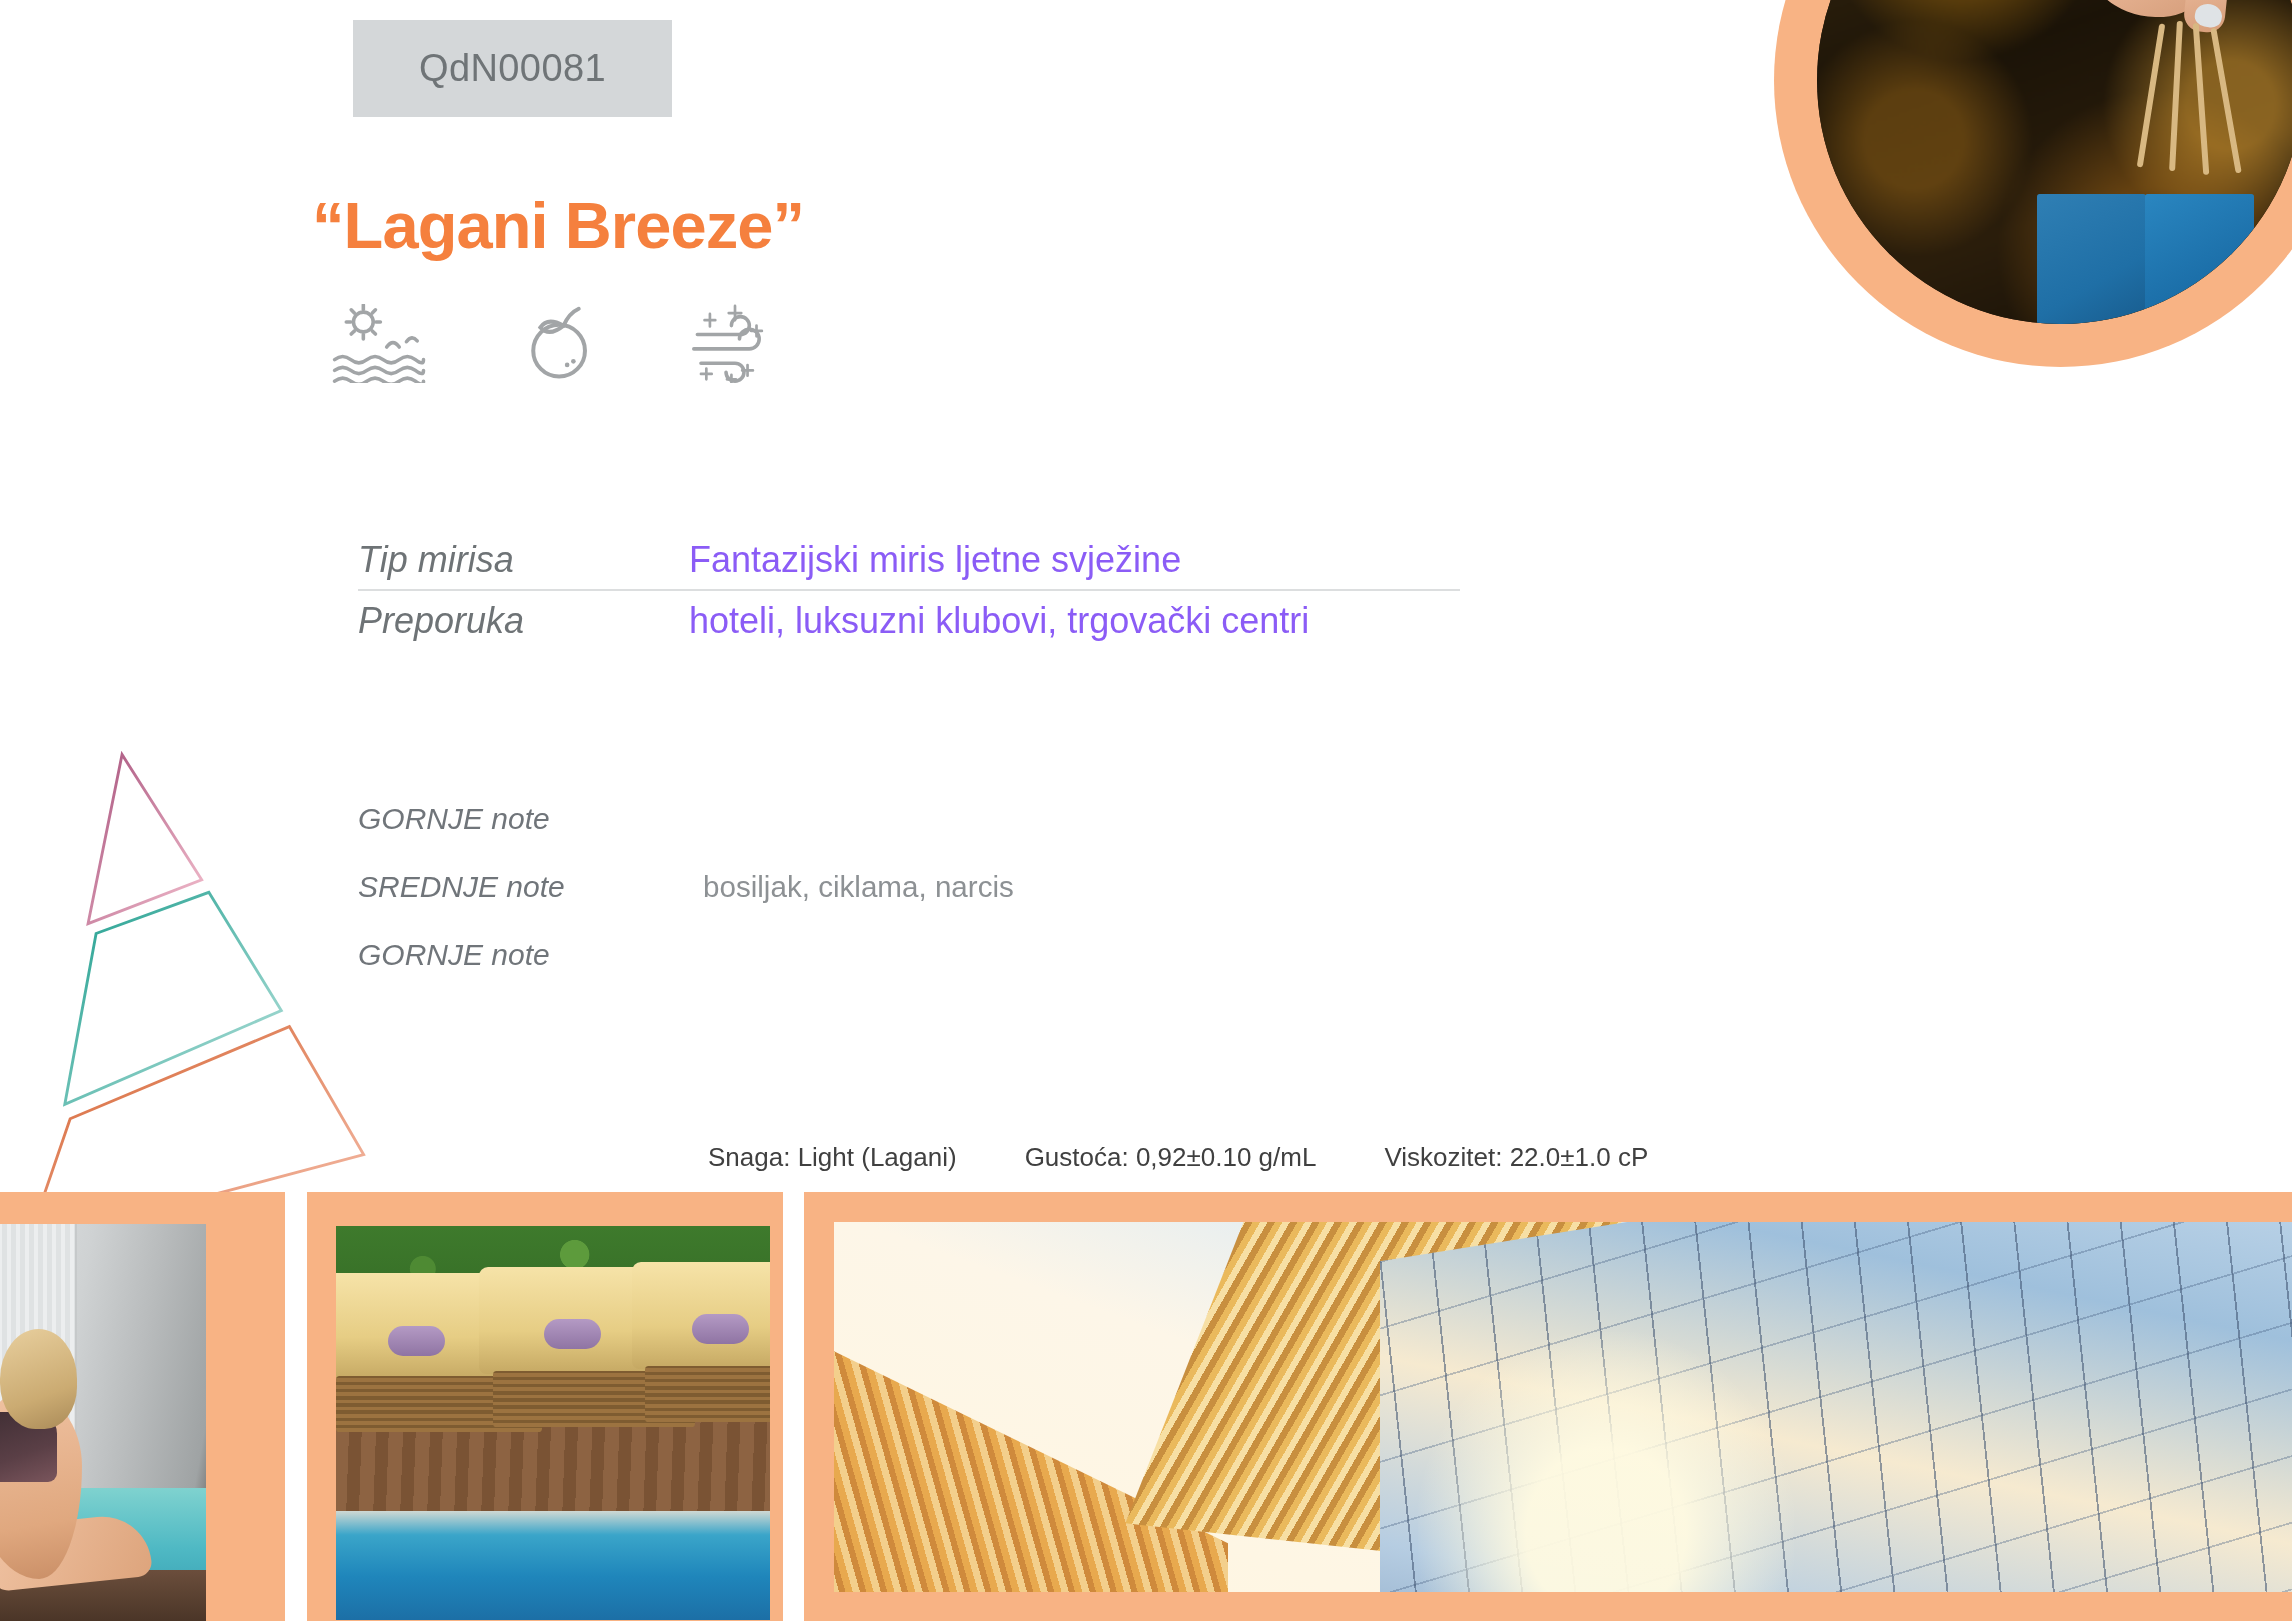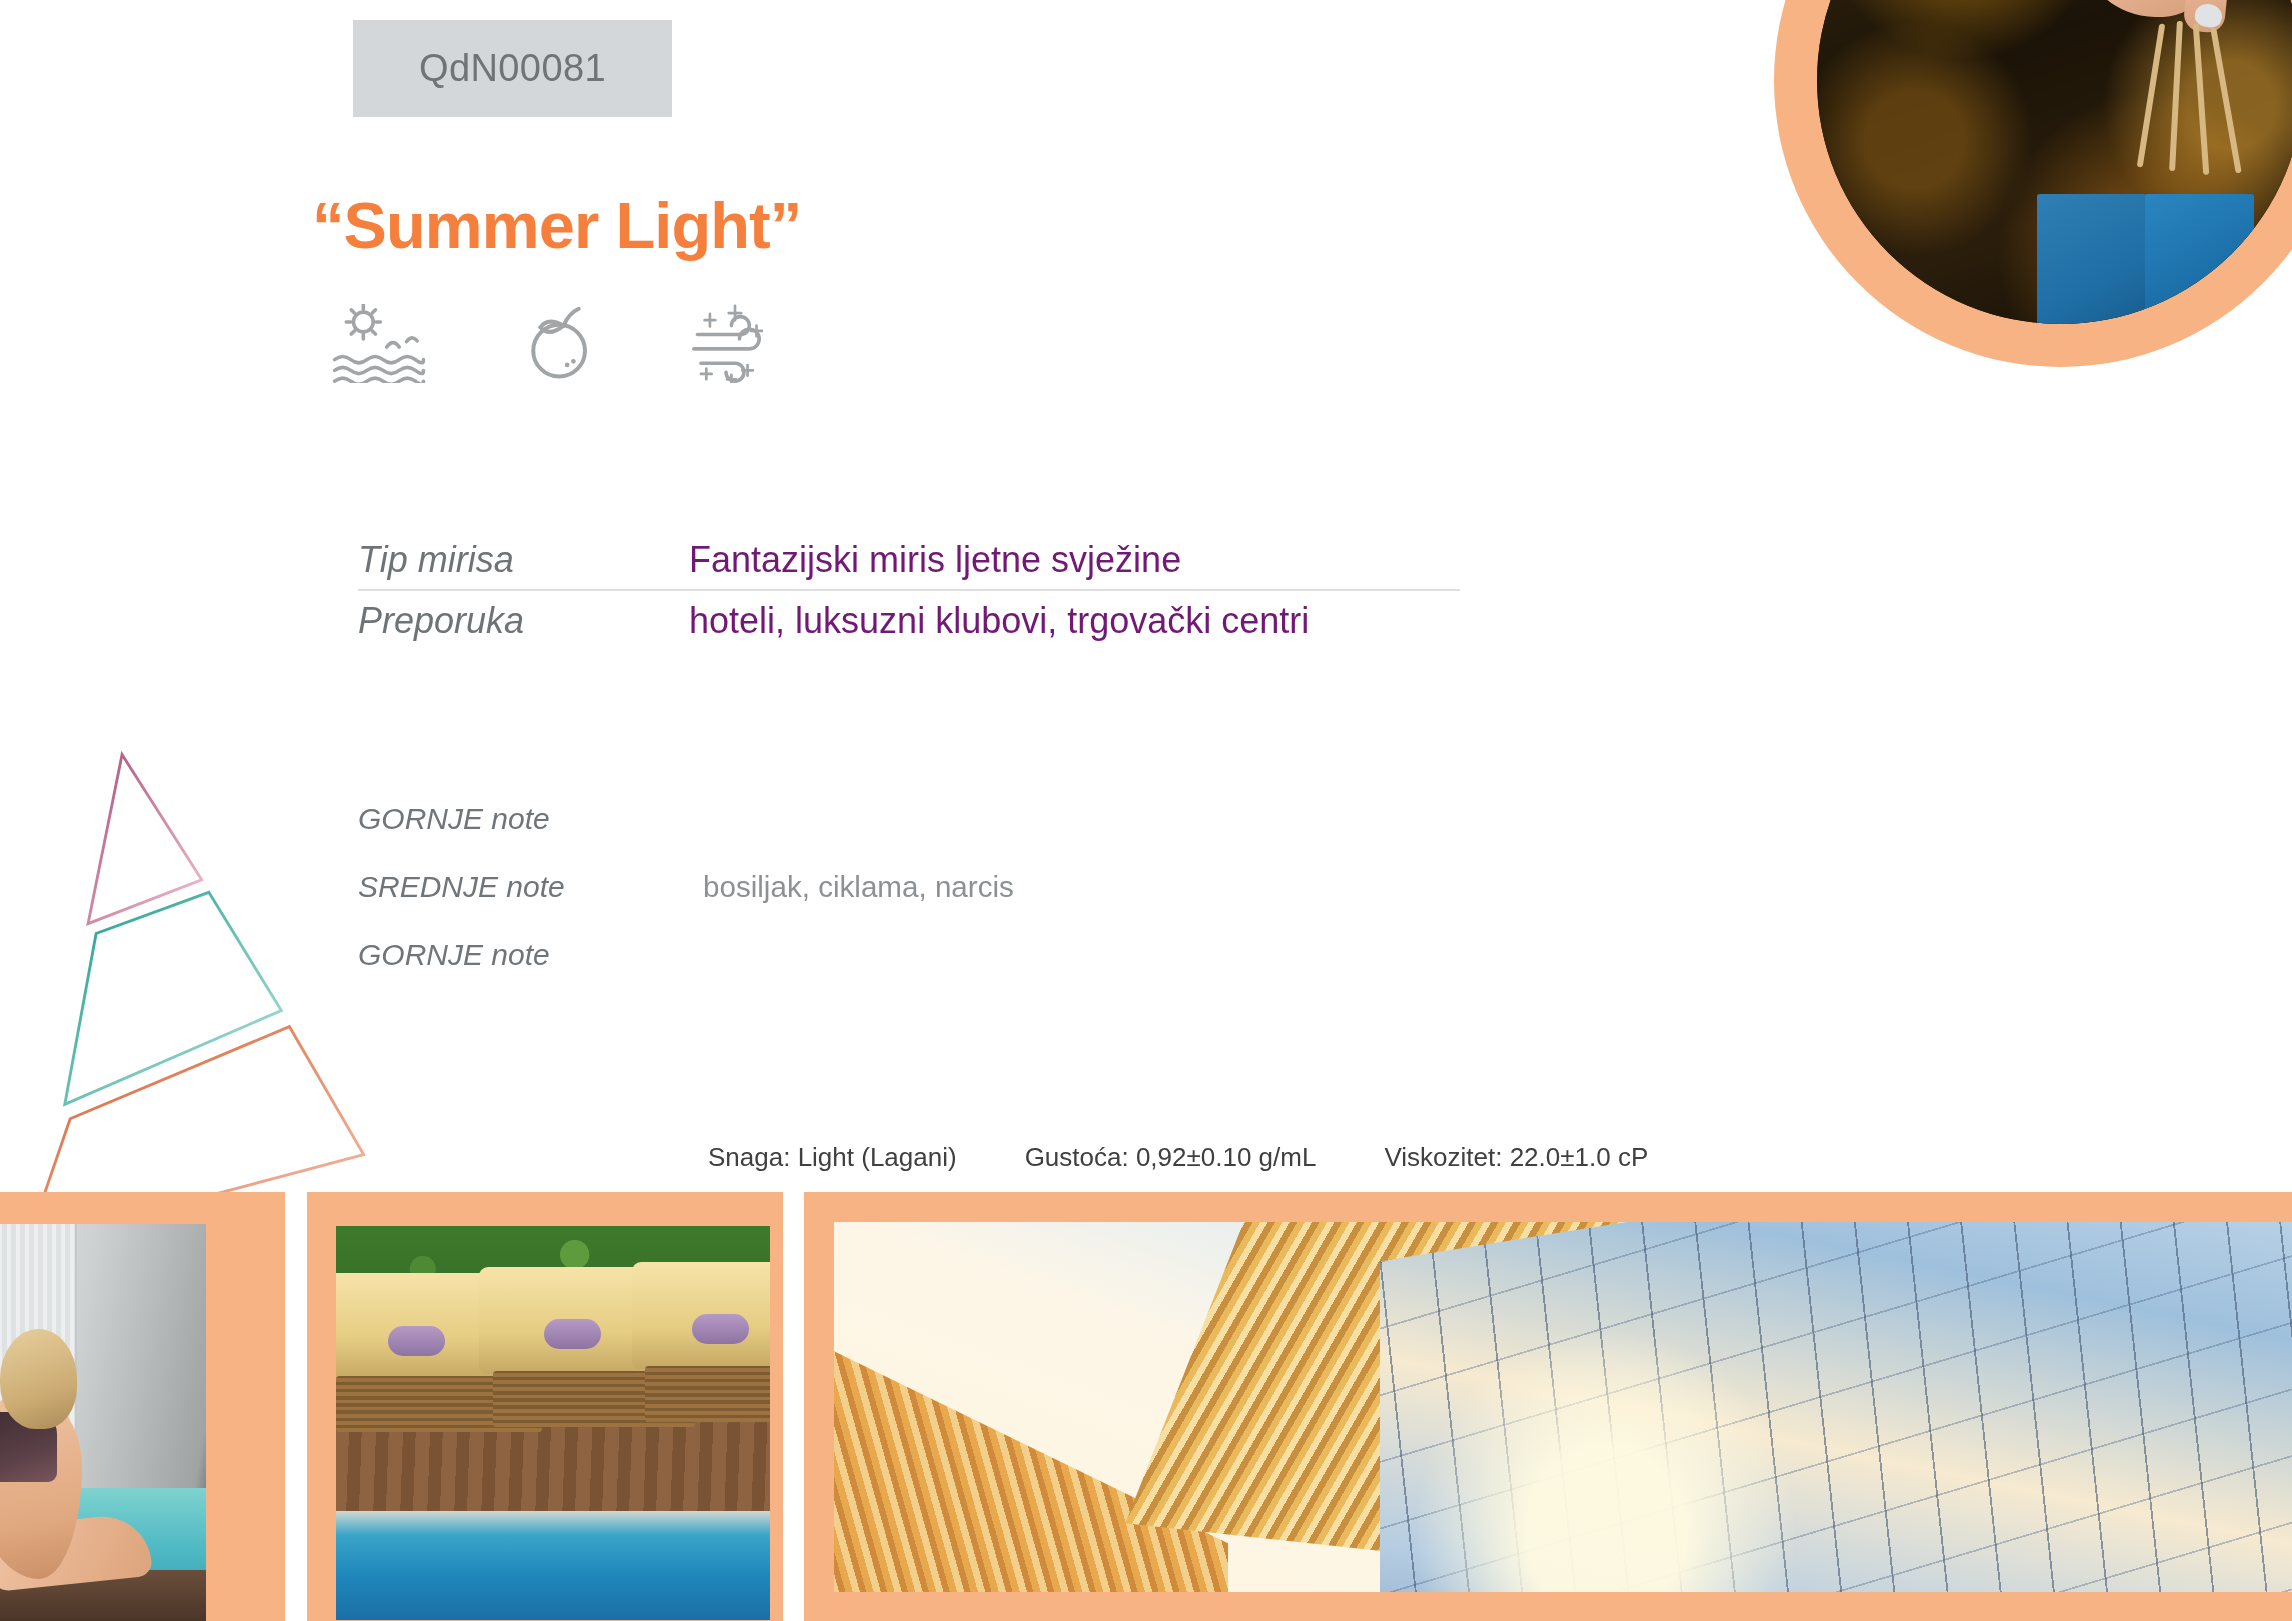--- a/index.html
+++ b/index.html
@@ -76,21 +76,21 @@
   .attr-label {
     width: 331px;
     flex: 0 0 331px;
     font-size: 36px;
     font-style: italic;
     color: #6e7376;
     font-weight: 300;
   }
   .attr-value {
     font-size: 36px;
-    color: #701a75;
+    color: #8b5cf6;
     font-weight: 300;
   }
 
   
   .notes {
     position: absolute;
     left: 358px;
     top: 802px;
     width: 1119px;
   }
@@ -362,21 +362,21 @@
     background: radial-gradient(ellipse at 50% 70%, rgba(255,250,225,0.95) 0 30%, rgba(255,245,210,0) 72%);
   }
 </style>
 </head>
 <body>
 
 <div class="code-badge">
   <span>QdN00081</span>
 </div>
 
-<div class="title">“Summer Light”</div>
+<div class="title">“Lagani Breeze”</div>
 
 <div class="icon-row">
 
   <svg class="icon" width="97" height="79" viewBox="0 0 108 88" fill="none" stroke="#a2a5a7" stroke-width="4" stroke-linecap="round">
     <circle cx="36" cy="20" r="11"></circle>
     <line x1="36" y1="1" x2="36" y2="6"></line>
     <line x1="36" y1="34" x2="36" y2="39"></line>
     <line x1="17" y1="20" x2="22" y2="20"></line>
     <line x1="50" y1="20" x2="55" y2="20"></line>
     <line x1="22.5" y1="6.5" x2="26" y2="10"></line>

